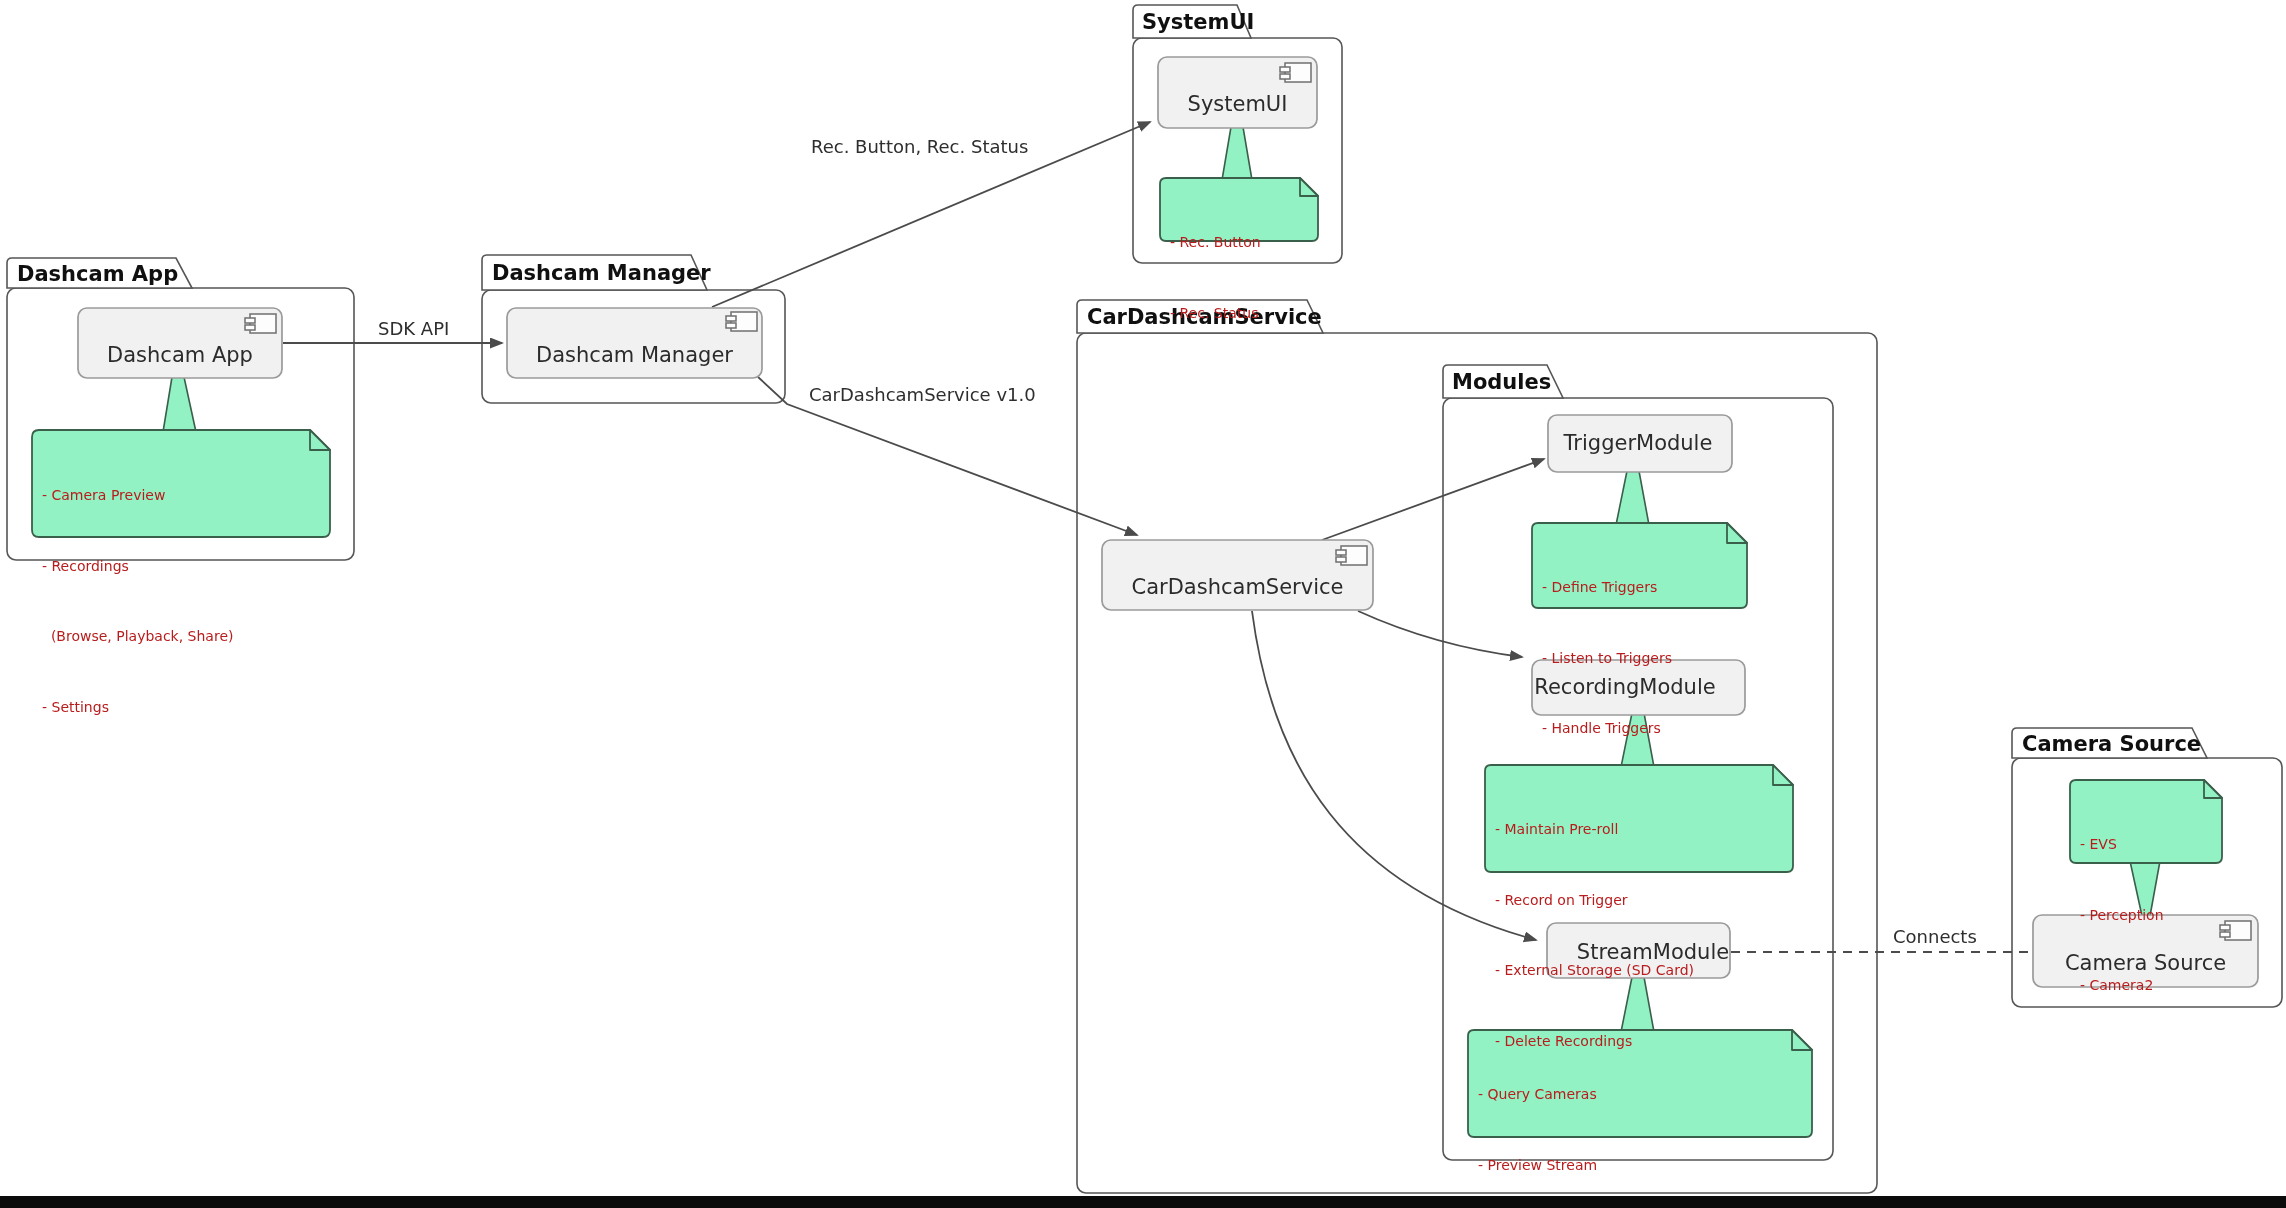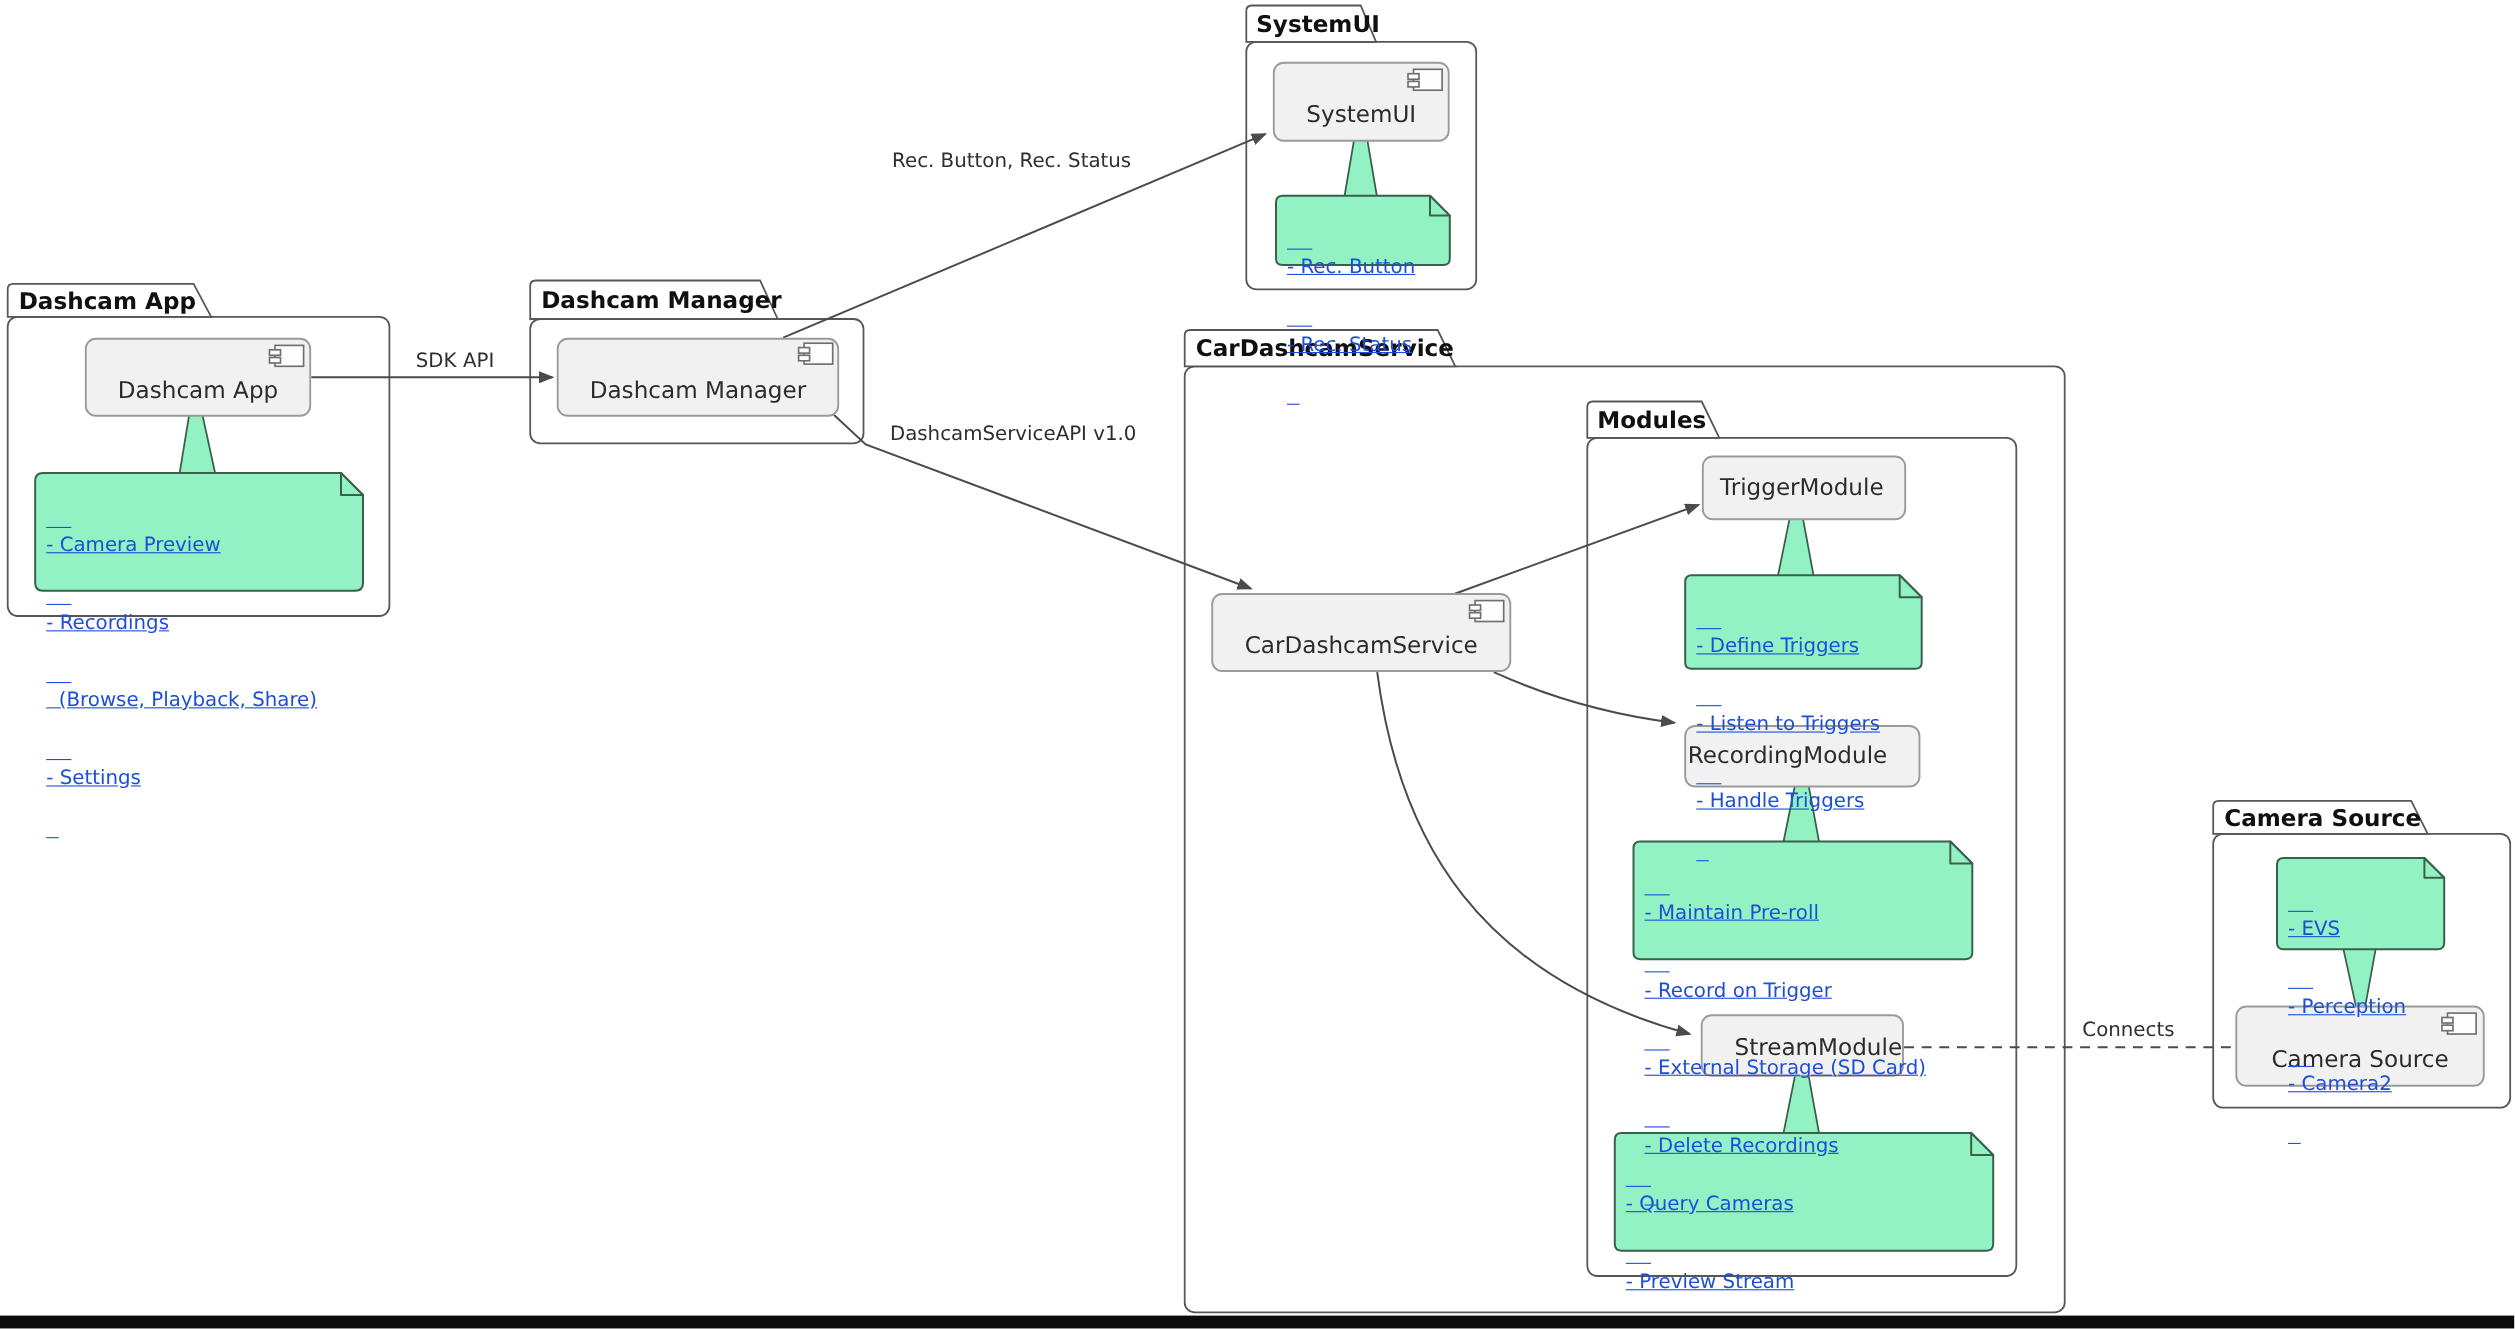--- a/index.html
+++ b/index.html
@@ -1,21 +1,21 @@
 <!DOCTYPE html>
 <html><head>
 <meta charset="utf-8">
 <style>
   html,body{margin:0;padding:0;background:#ffffff;}
   #canvas{position:relative;width:2286px;height:1208px;background:#ffffff;overflow:hidden;
           font-family:"DejaVu Sans","Liberation Sans",sans-serif;}
   #diagram-svg{position:absolute;left:0;top:0;}
   .pkg-title{position:absolute;font-weight:bold;font-size:21px;color:#101010;white-space:pre;}
   .comp-label{position:absolute;font-size:21px;color:#2b2b2b;text-align:center;white-space:pre;}
-  .note-text{position:absolute;color:#1d4ed8;font-size:18px;line-height:23.5px;white-space:pre;text-decoration:underline;}
+  .note-text{position:absolute;color:#b91c1c;font-size:14px;line-height:23.5px;white-space:pre;}
   .note-line{white-space:pre;}
   .edge-label{position:absolute;font-size:18px;color:#2e2e2e;white-space:pre;}
 </style>
 </head>
 <body>
 
 <div id="canvas">
 
 <svg id="diagram-svg" width="2286" height="1208" viewBox="0 0 2286 1208">
   <defs>
@@ -162,16 +162,16 @@
     
   </div>
   <div class="note-text" style="left:2080px;top:786px;">
     <div class="note-line">- EVS</div>
     <div class="note-line">- Perception</div>
     <div class="note-line">- Camera2</div>
   </div>
 
   <div class="edge-label" style="left:378px;top:318px;">SDK API</div>
   <div class="edge-label" style="left:811px;top:136px;">Rec. Button, Rec. Status</div>
-  <div class="edge-label" style="left:809px;top:384px;">DashcamServiceAPI v1.0</div>
+  <div class="edge-label" style="left:809px;top:384px;">CarDashcamService v1.0</div>
   <div class="edge-label" style="left:1893px;top:926px;">Connects</div>
 
 </div>
 
 </body></html>

